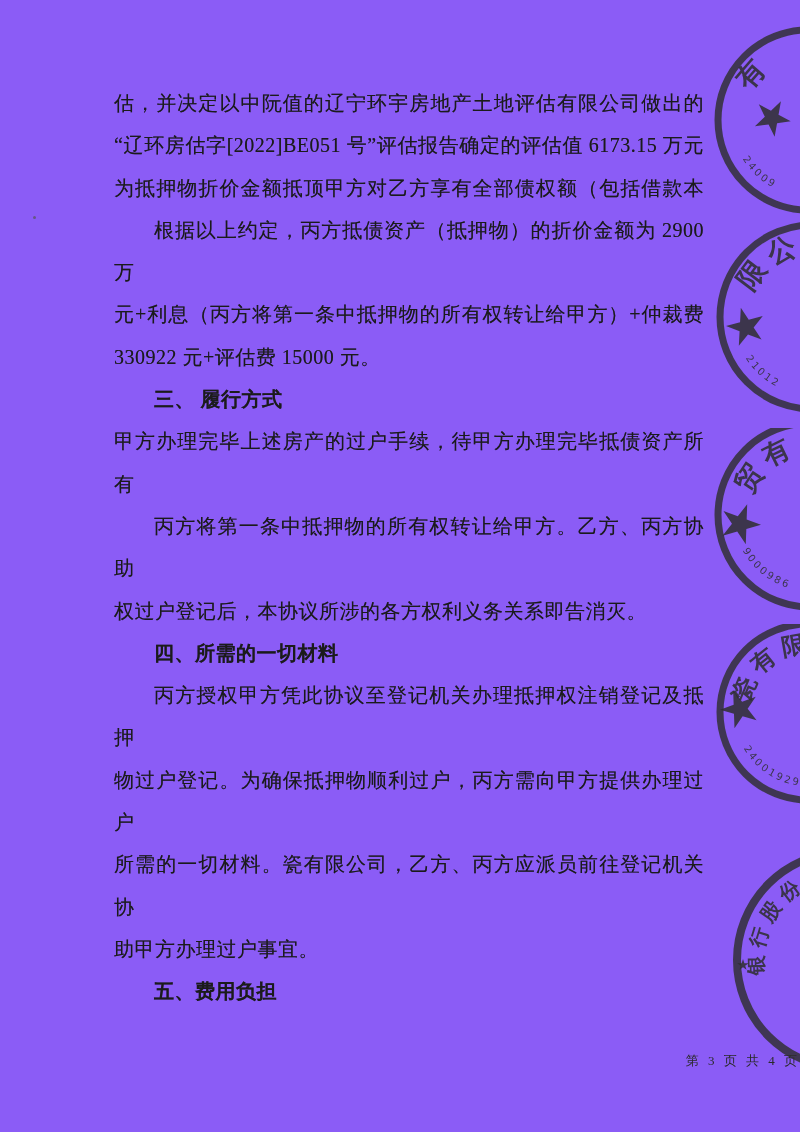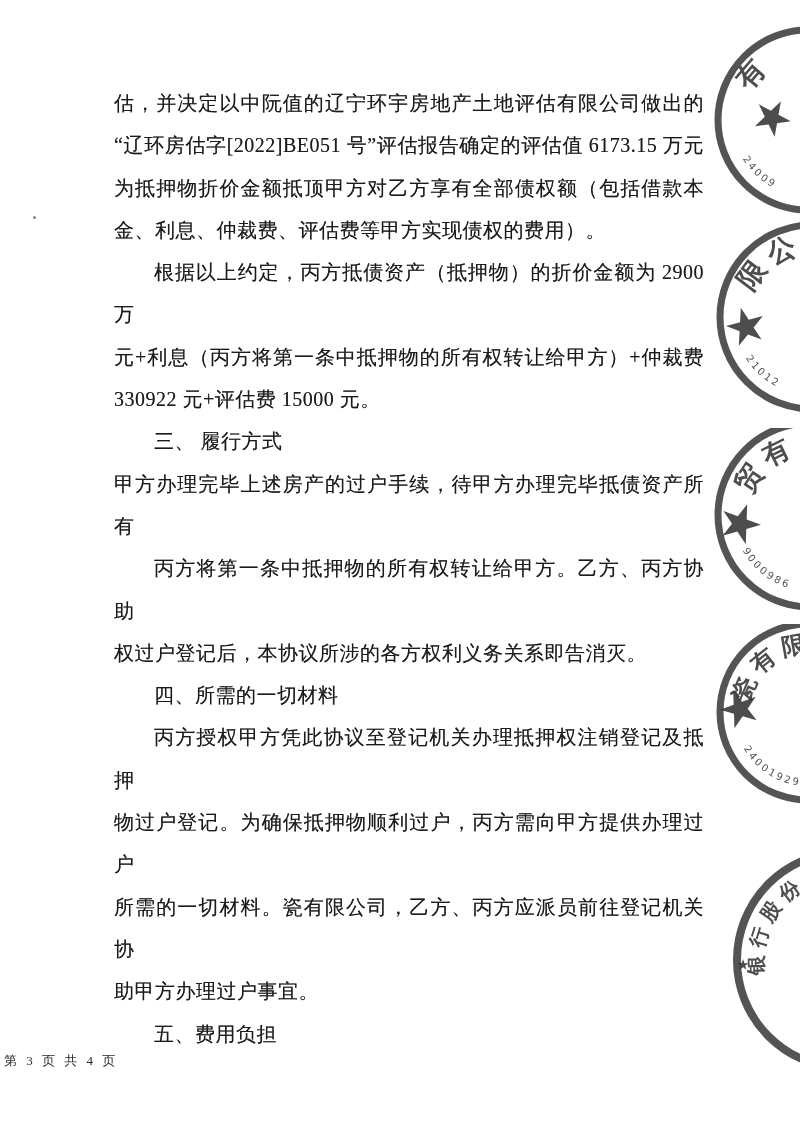--- a/index.html
+++ b/index.html
@@ -5,21 +5,21 @@
   html, body { margin: 0; padding: 0; }
   body {
     width: 800px; height: 1132px;
     background: #e8e8e8;
     font-family: "Liberation Serif", "DejaVu Serif", serif;
     overflow: hidden;
   }
   .page {
     position: relative;
     width: 800px; height: 1132px;
-    background: #ffffff;
+    background: #8b5cf6;
     overflow: hidden;
     color: #1e1e1e;
   }
   .doc {
     position: absolute;
     left: 114px; top: 82px;
     width: 590px;
   }
   .line {
     font-size: 20px;
@@ -28,26 +28,26 @@
     white-space: nowrap;
     color: #1b1b1b;
     text-shadow: 0 0 0.6px rgba(20,20,20,0.55);
   }
   .line.just {
     white-space: normal;
     text-align: justify;
     text-align-last: justify;
   }
   .line.indent { text-indent: 2em; }
-  .line.bold { font-weight: 400; }
+  .line.bold { font-weight: 700; }
   .footer {
     position: absolute;
-    left: 4px; right: 0;
+    left: 14px; right: 0;
     top: 1052px;
-    text-align: left;
+    text-align: right;
     font-size: 13px;
     letter-spacing: 3px;
     color: #2a2a2a;
   }
   .seal {
     position: absolute;
     pointer-events: none;
   }
   .seal svg { display: block; }
   .artifact-dot {
@@ -62,21 +62,20 @@
 </head>
 <body>
 
 <div class="page">
   <div class="artifact-dot"></div>
 
   <div class="doc">
       <div class="line just">估，并决定以中阮值的辽宁环宇房地产土地评估有限公司做出的</div>
       <div class="line just">“辽环房估字[2022]BE051 号”评估报告确定的评估值 6173.15 万元</div>
       <div class="line just">为抵押物折价金额抵顶甲方对乙方享有全部债权额（包括借款本</div>
-      <div class="line">金、利息、仲裁费、评估费等甲方实现债权的费用）。</div>
       <div class="line indent just">根据以上约定，丙方抵债资产（抵押物）的折价金额为 2900 万</div>
       <div class="line just">元+利息（丙方将第一条中抵押物的所有权转让给甲方）+仲裁费</div>
       <div class="line">330922 元+评估费 15000 元。</div>
       <div class="line indent bold">三、 履行方式</div>
       <div class="line just">甲方办理完毕上述房产的过户手续，待甲方办理完毕抵债资产所有</div>
       <div class="line indent just">丙方将第一条中抵押物的所有权转让给甲方。乙方、丙方协助</div>
       <div class="line">权过户登记后，本协议所涉的各方权利义务关系即告消灭。</div>
       <div class="line indent bold">四、所需的一切材料</div>
       <div class="line indent just">丙方授权甲方凭此协议至登记机关办理抵押权注销登记及抵押</div>
       <div class="line just">物过户登记。为确保抵押物顺利过户，丙方需向甲方提供办理过户</div>

